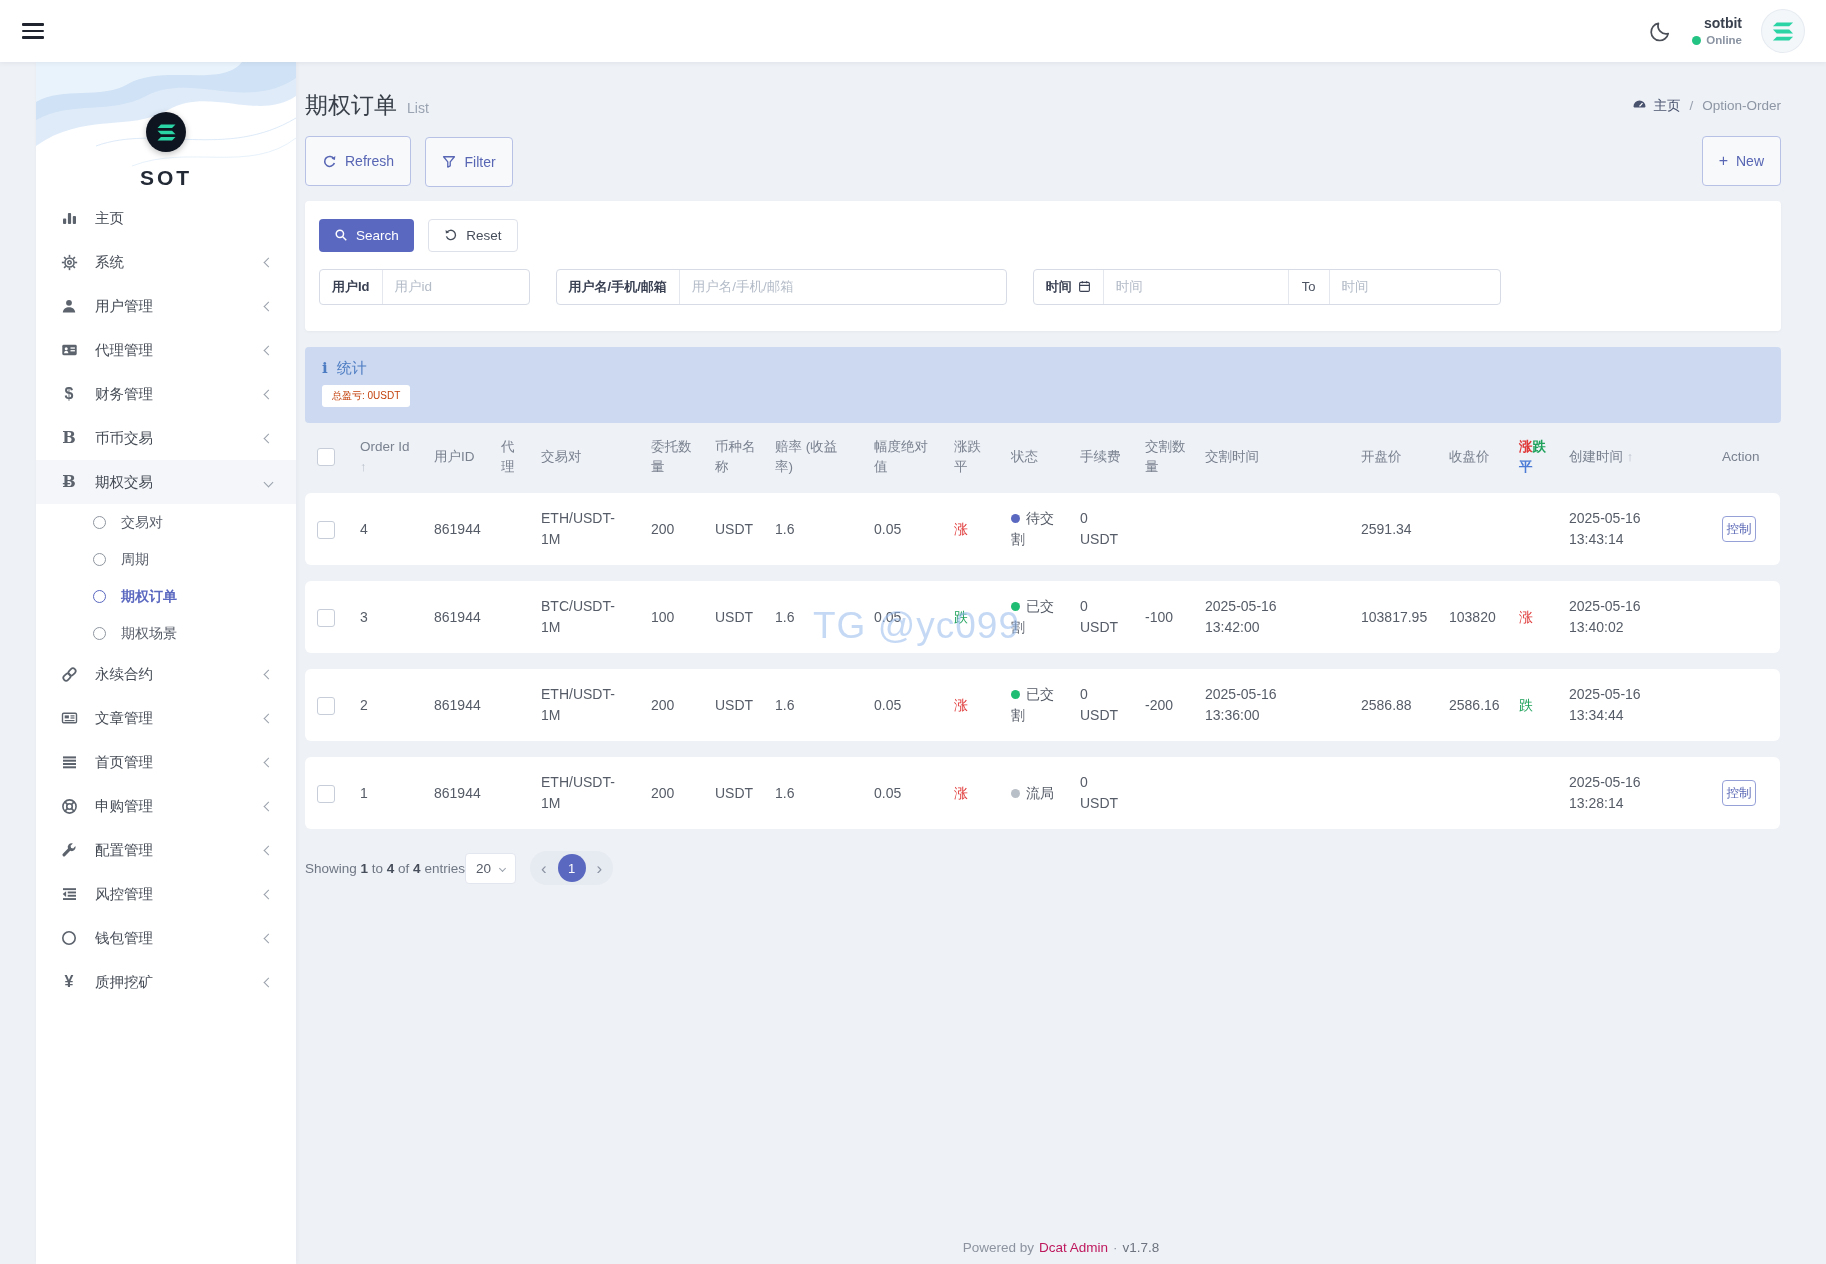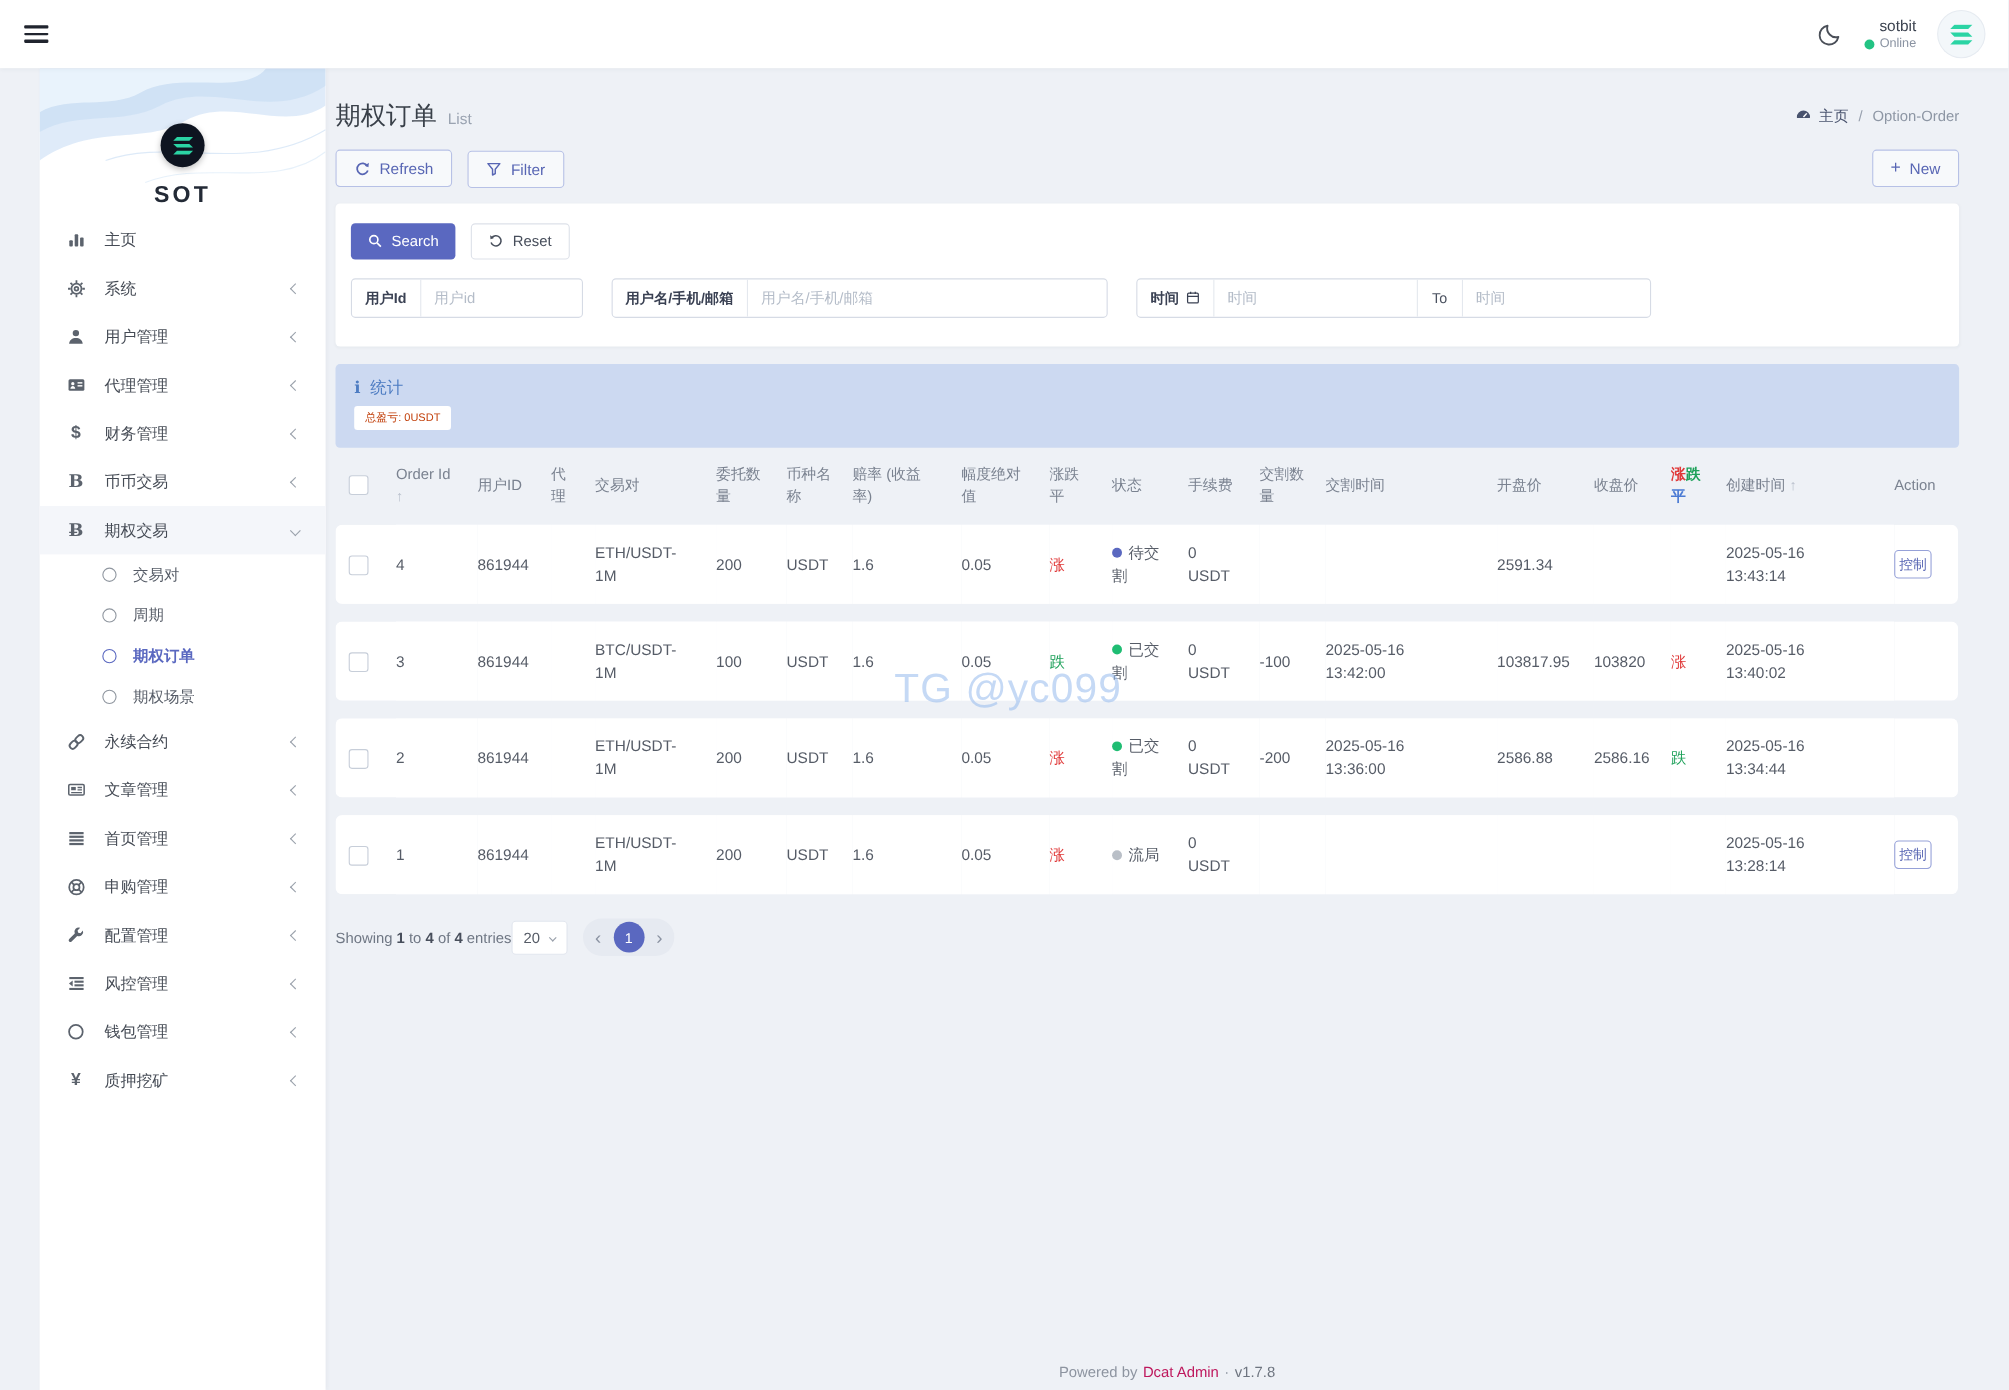--- a/index.html
+++ b/index.html
@@ -5,21 +5,21 @@
   * { box-sizing: border-box; margin: 0; padding: 0; }
   html,body { width:1826px; height:1264px; overflow:hidden; }
   body {
     background:#eef1f6;
     font-family:"Liberation Sans","DejaVu Sans",sans-serif;
     color:#565c67; position:relative;
   }
   
   .topbar{position:absolute;top:0;left:0;width:100%;height:62px;background:#fff;
     box-shadow:0 1px 5px rgba(50,60,80,.08);display:flex;align-items:center;
-    justify-content:space-between;padding:0 22px;z-index:30;}
+    justify-content:space-between;padding:0 22px;z-index:30;font-weight:bold;}
   .hamburger{width:22px;cursor:pointer;}
   .hamburger i{display:block;height:2.5px;background:#20242e;margin:4px 0;border-radius:1px;}
   .top-right{display:flex;align-items:center;gap:20px;}
   .userbox{text-align:right;line-height:1.3;}
   .username{font-size:14px;color:#3a414e;}
   .online{font-size:11.5px;color:#8a93a2;display:flex;align-items:center;gap:5px;justify-content:flex-end;}
   .online .odot{width:9px;height:9px;border-radius:50%;background:#23c383;}
   .avatar{width:42px;height:42px;border-radius:50%;background:#f3f7fa;box-shadow:0 0 0 1px #e6ebf1;
     display:flex;align-items:center;justify-content:center;}
   
@@ -47,21 +47,21 @@
   .submenu-item.active .subdot{border-color:#5a68c0;}
   
   .main{position:absolute;left:305px;top:62px;width:1476px;}
   .page-head{margin-top:28px;display:flex;justify-content:space-between;align-items:center;}
   .page-title{font-size:23px;font-weight:500;color:#394049;}
   .page-sub{font-size:14px;color:#9aa3b1;margin-left:10px;font-weight:400;}
   .breadcrumb{font-size:13.5px;color:#98a0ae;display:flex;align-items:center;gap:9px;}
   .crumb-home{color:#49536e;display:flex;align-items:center;gap:6px;cursor:pointer;}
   .crumb-cur{color:#8d96a4;}
   .toolbar{margin-top:15px;display:flex;justify-content:space-between;}
-  .btn-outline{height:34px;padding:0 16px;border:1px solid #b7c1e6;color:#5866b4;border-radius:4px;
+  .btn-outline{height:50px;padding:0 16px;border:1px solid #b7c1e6;color:#5866b4;border-radius:4px;
     background:rgba(255,255,255,.55);font-size:14px;display:inline-flex;align-items:center;gap:8px;cursor:pointer;}
   .btn-outline + .btn-outline{margin-left:10px;}
   
   .filter-card{margin-top:14px;background:#fff;border-radius:4px;padding:18px 14px 26px;
     box-shadow:0 1px 3px rgba(30,40,60,.04);}
   .btn-search{height:33px;padding:0 15px;background:#5a68c0;color:#fff;border:none;border-radius:4px;
     font-size:13.5px;display:inline-flex;align-items:center;gap:8px;cursor:pointer;}
   .btn-reset{height:33px;padding:0 15px;background:#fff;color:#474e5b;border:1px solid #dde1e9;
     border-radius:4px;font-size:13.5px;display:inline-flex;align-items:center;gap:8px;margin-left:10px;cursor:pointer;}
   .filter-row{margin-top:17px;display:flex;gap:26px;}

